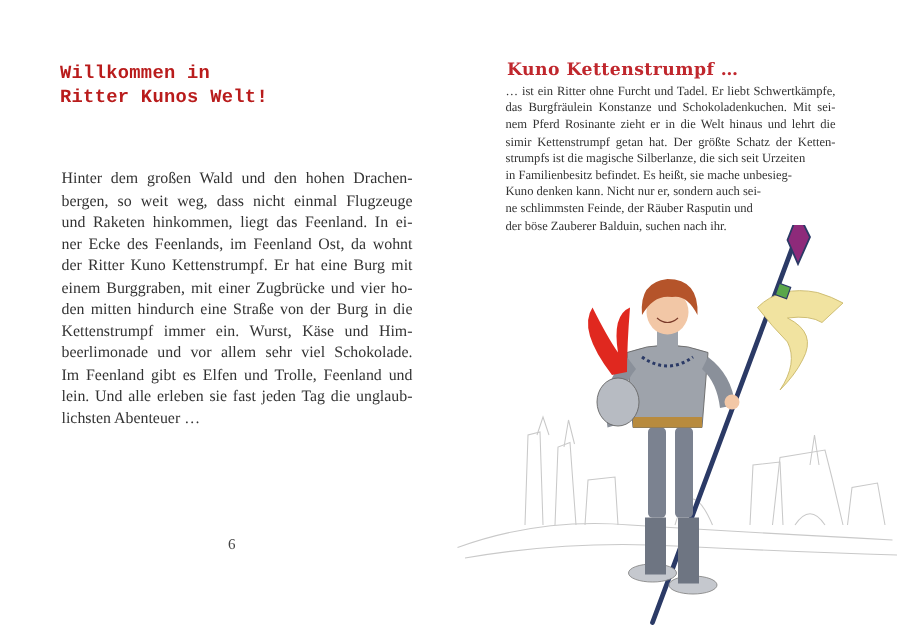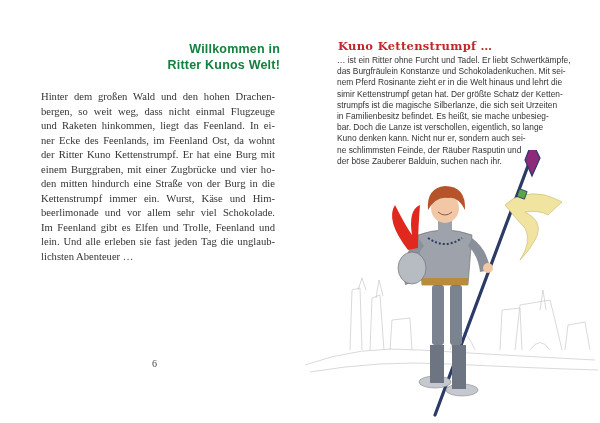--- a/index.html
+++ b/index.html
@@ -3,47 +3,47 @@
 <meta charset="utf-8">
 <style>
   html, body { margin: 0; padding: 0; background: #ffffff; }
   body { width: 600px; height: 423px; position: relative; overflow: hidden; font-family: "DejaVu Serif", serif; }
   .spread { position: absolute; inset: 0; }
   .page-left { position: absolute; left: 0; top: 0; width: 300px; height: 423px; }
   .page-right { position: absolute; left: 300px; top: 0; width: 300px; height: 423px; }
 
   .chapter-title {
     position: absolute; left: 40px; width: 240px; top: 41px;
-    text-align: right; color: #15803d;
-    font-family: Liberation Sans, sans-serif; font-weight: bold;
+    text-align: left; color: #b91c1c;
+    font-family: Liberation Mono, monospace; font-weight: bold;
     font-size: 12.5px; line-height: 16px; letter-spacing: 0.2px;
   }
   .chapter-title span { display: block; }
 
   .body-left {
-    position: absolute; left: 41px; top: 90px; width: 234px;
+    position: absolute; left: 41px; top: 113px; width: 234px;
     font-family: "Liberation Serif", serif; font-size: 10.6px;
     line-height: 14.5px; color: #333; text-align: justify;
   }
   .body-left span { display: block; white-space: nowrap; text-align-last: justify; }
   .body-left span.last { text-align-last: left; }
 
   .page-number {
     position: absolute; left: 152px; top: 358px; font-family: "Liberation Serif", serif;
     font-size: 10px; color: #444;
   }
 
   .section-heading {
     position: absolute; left: 38px; top: 39px;
     color: #c0272d; font-family: "DejaVu Serif", serif; font-weight: bold;
     font-size: 11.5px; letter-spacing: 0.3px;
   }
   .body-right {
     position: absolute; left: 37px; top: 55px; width: 220px;
-    font-family: Liberation Sans, sans-serif; font-size: 8.4px;
+    font-family: Liberation Serif, serif; font-size: 8.4px;
     line-height: 11.2px; color: #333;
   }
   .body-right span { display: block; white-space: nowrap; text-align: justify; text-align-last: justify; }
   .body-right span.short { text-align-last: left; }
 
   .illustration { position: absolute; left: 0; top: 150px; width: 300px; height: 273px; }
 </style>
 </head>
 <body>
 
@@ -76,21 +76,20 @@
   <div class="page-right">
     <div class="section-heading">Kuno Kettenstrumpf …</div>
 
     <div class="body-right">
       <span>… ist ein Ritter ohne Furcht und Tadel. Er liebt Schwertkämpfe,</span>
       <span>das Burgfräulein Konstanze und Schokoladenkuchen. Mit sei-</span>
       <span>nem Pferd Rosinante zieht er in die Welt hinaus und lehrt die</span>
       <span>simir Kettenstrumpf getan hat. Der größte Schatz der Ketten-</span>
       <span class="short">strumpfs ist die magische Silberlanze, die sich seit Urzeiten</span>
       <span class="short">in Familienbesitz befindet. Es heißt, sie mache unbesieg-</span>
-      <span class="short">bar. Doch die Lanze ist verschollen, eigentlich, so lange</span>
       <span class="short">Kuno denken kann. Nicht nur er, sondern auch sei-</span>
       <span class="short">ne schlimmsten Feinde, der Räuber Rasputin und</span>
       <span class="short">der böse Zauberer Balduin, suchen nach ihr.</span>
     </div>
 
     <svg class="illustration" viewBox="0 0 300 273" xmlns="http://www.w3.org/2000/svg">
 
       <g fill="none" stroke="#c9c9c9" stroke-width="0.7">
         <path d="M5 215 Q60 195 120 200 Q200 205 295 210"></path>
         <path d="M10 222 Q80 210 150 214 Q230 218 298 220"></path>

